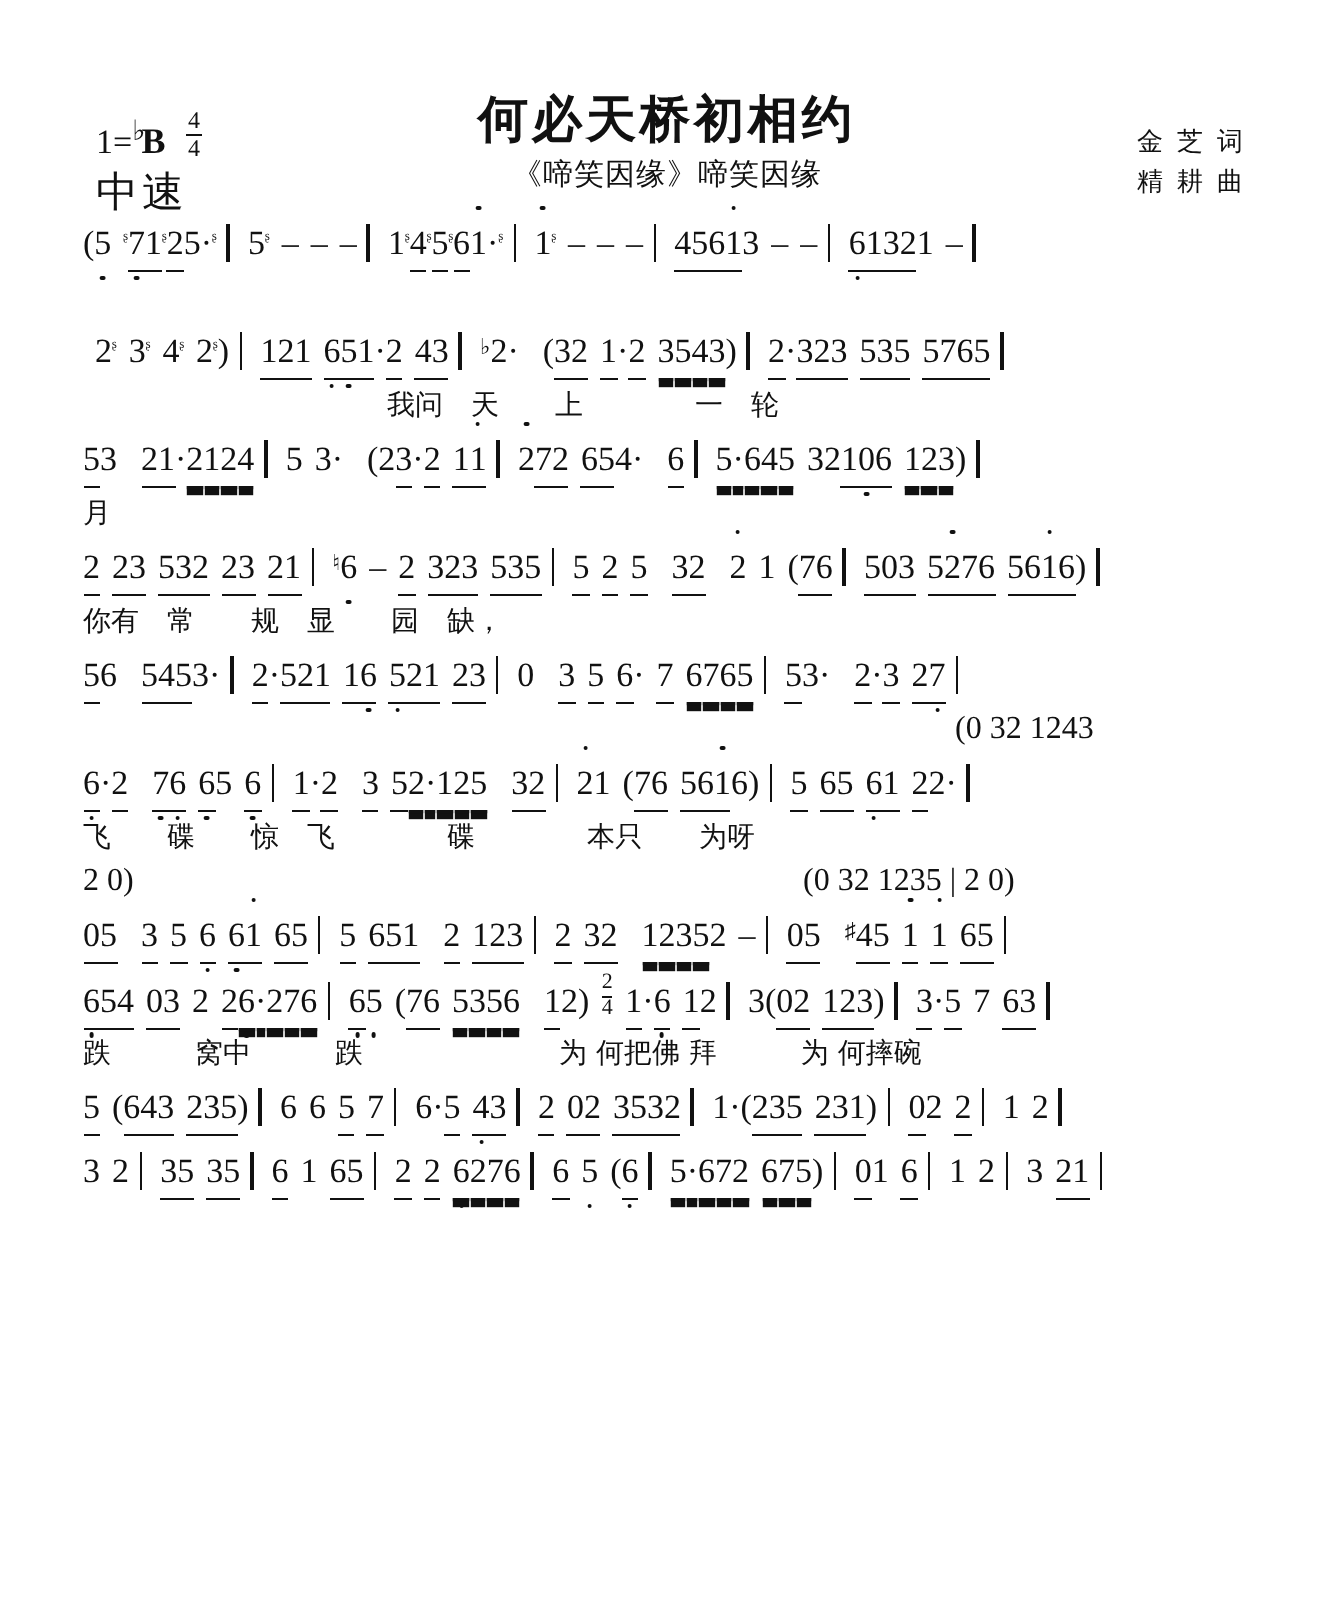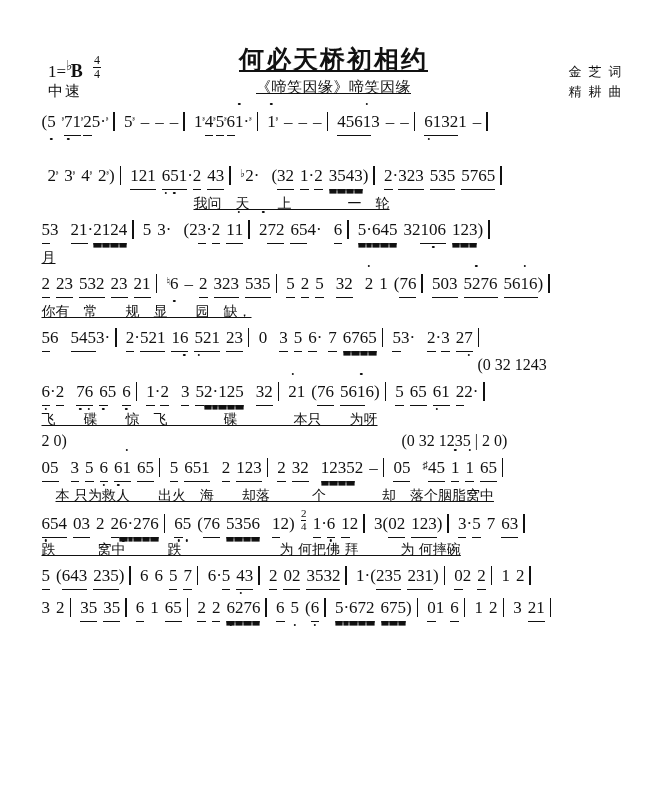--- a/index.html
+++ b/index.html
@@ -52,32 +52,31 @@
     font-size: 12px;
     line-height: 1.05;
   }
   .keysig .meter .num { display: block; border-bottom: 1.3px solid #111; padding: 0 1px; }
   .keysig .meter .den { display: block; padding: 0 1px; }
 
   .tempo {
     position: absolute;
     left: 48px;
     top: 36px;
-    font-size: 15px;
+    font-size: 21px;
     font-family: "DejaVu Sans", sans-serif;
     letter-spacing: 2px;
   }
 
   .title-block {
     position: absolute;
     left: 0;
     right: 0;
     top: 0;
     text-align: center;
-    text-decoration: underline;
   }
   .title {
     font-size: 25px;
     font-weight: bold;
     letter-spacing: 2px;
     font-family: "DejaVu Serif", serif;
     margin: 0;
     line-height: 1.15;
   }
   .subtitle {
@@ -129,21 +128,21 @@
     height: 30px;
   }
   .lyrics {
     font-size: 14px;
     font-family: "DejaVu Sans", sans-serif;
     white-space: nowrap;
     height: 22px;
     line-height: 22px;
     position: relative;
   }
-  .lyrics span.w { position: absolute; text-decoration: underline; }
+  .lyrics span.w { position: absolute; }
 
   
   .n { position: relative; display: inline-block; }
   .b1 { border-bottom: 1.4px solid #111; }
   .b2 { box-shadow: 0 2px 0 -0.4px #111, 0 5px 0 -0.4px #111; }
   .dotu::after {
     content: "";
     position: absolute;
     left: 50%; top: -5px;
     width: 2.4px; height: 2.4px;
@@ -288,23 +287,20 @@
     <div class="line">
       <div class="prerow">
         <span class="frag" style="left:0px">2 0)</span>
         <span class="frag" style="left:360px">(0 32 1235 | 2 0)</span>
       </div>
       <div class="notes">
         <span class="n b1">0</span><span class="n b1">5</span><span class="spw"></span><span class="n b1">3</span><span class="sp"></span><span class="n b1">5</span><span class="sp"></span><span class="n b1 dotd">6</span><span class="sp"></span><span class="n b1 dotd">6</span><span class="n b1 dotu">1</span><span class="sp"></span><span class="n b1">6</span><span class="n b1">5</span><span class="bar"></span>
         <span class="n b1">5</span><span class="sp"></span><span class="n b1">6</span><span class="n b1">5</span><span class="n b1">1</span><span class="spw"></span><span class="n b1">2</span><span class="sp"></span><span class="n b1">1</span><span class="n b1">2</span><span class="n b1">3</span><span class="bar"></span>
         <span class="n b1">2</span><span class="sp"></span><span class="n b1">3</span><span class="n b1">2</span><span class="spw"></span><span class="n b2">1</span><span class="n b2">2</span><span class="n b2">3</span><span class="n b2">5</span><span class="n">2</span><span class="sp"></span><span class="n">–</span><span class="bar"></span>
         <span class="n b1">0</span><span class="n b1">5</span><span class="spw"></span><span class="grace">♯</span><span class="n b1">4</span><span class="n b1">5</span><span class="sp"></span><span class="n b1 dotu">1</span><span class="sp"></span><span class="n b1 dotu">1</span><span class="sp"></span><span class="n b1">6</span><span class="n b1">5</span><span class="bar"></span>
-      </div>
-      <div class="lyrics">
-        <span class="w" style="left:14px">本 只为救人　　出火　海　　却落　　　个　　　　却　落个胭脂窝中</span>
       </div>
     </div>
 
     <div class="line">
       <div class="notes">
         <span class="n b1 dotd">6</span><span class="n b1">5</span><span class="n b1">4</span><span class="sp"></span><span class="n b1">0</span><span class="n b1">3</span><span class="sp"></span><span class="n">2</span><span class="sp"></span><span class="n b1">2</span><span class="n b2 dotd">6</span><span class="n b2">·</span><span class="n b2">2</span><span class="n b2">7</span><span class="n b2">6</span><span class="bar"></span>
         <span class="n b1 dotd">6</span><span class="n dotd">5</span><span class="sp"></span><span class="n">(</span><span class="n b1">7</span><span class="n b1">6</span><span class="sp"></span><span class="n b2">5</span><span class="n b2">3</span><span class="n b2">5</span><span class="n b2">6</span><span class="spw"></span><span class="n b1">1</span><span class="n">2</span><span class="n">)</span>
         <span class="meter-inline"><span class="num">2</span><span class="den">4</span></span>
         <span class="n b1">1</span><span class="n">·</span><span class="n b1 dotd">6</span><span class="sp"></span><span class="n b1">1</span><span class="n">2</span><span class="bar"></span>
         <span class="n">3</span><span class="n">(</span><span class="n b1">0</span><span class="n b1">2</span><span class="sp"></span><span class="n b1">1</span><span class="n b1">2</span><span class="n b1">3</span><span class="n">)</span><span class="bar"></span>

